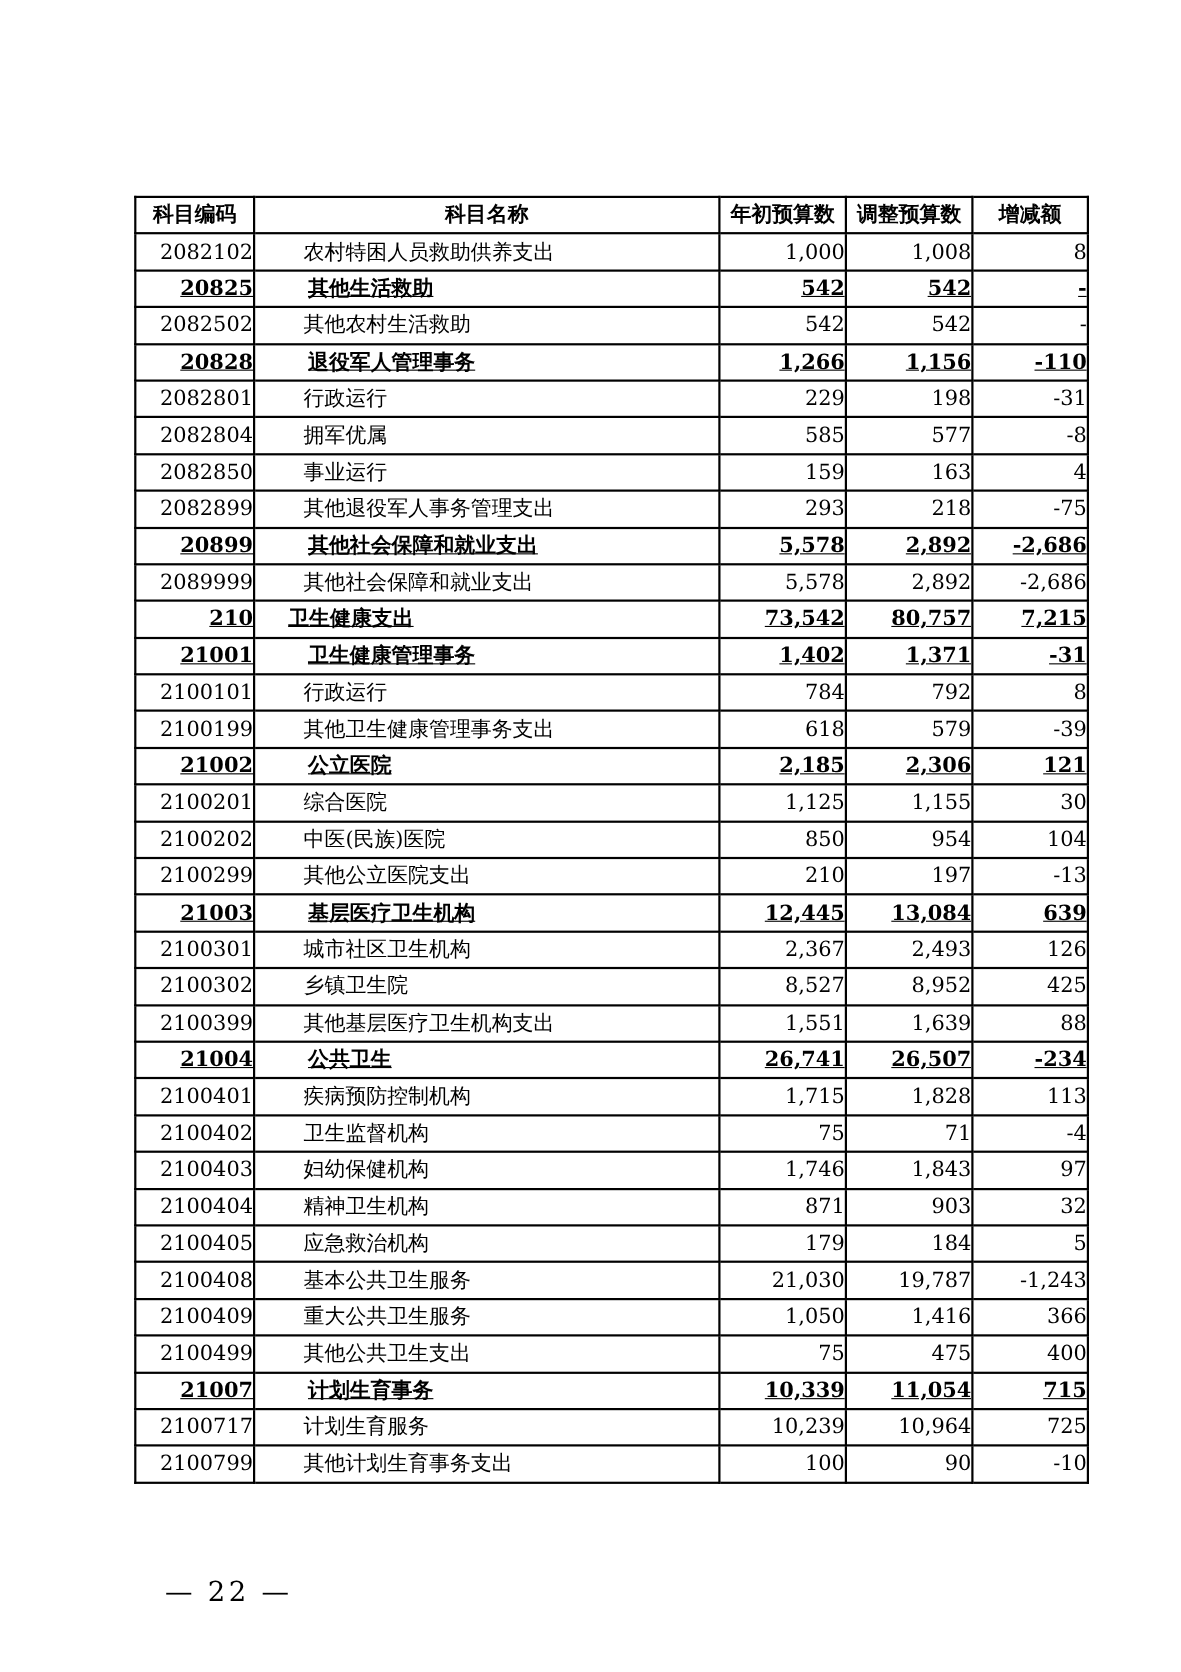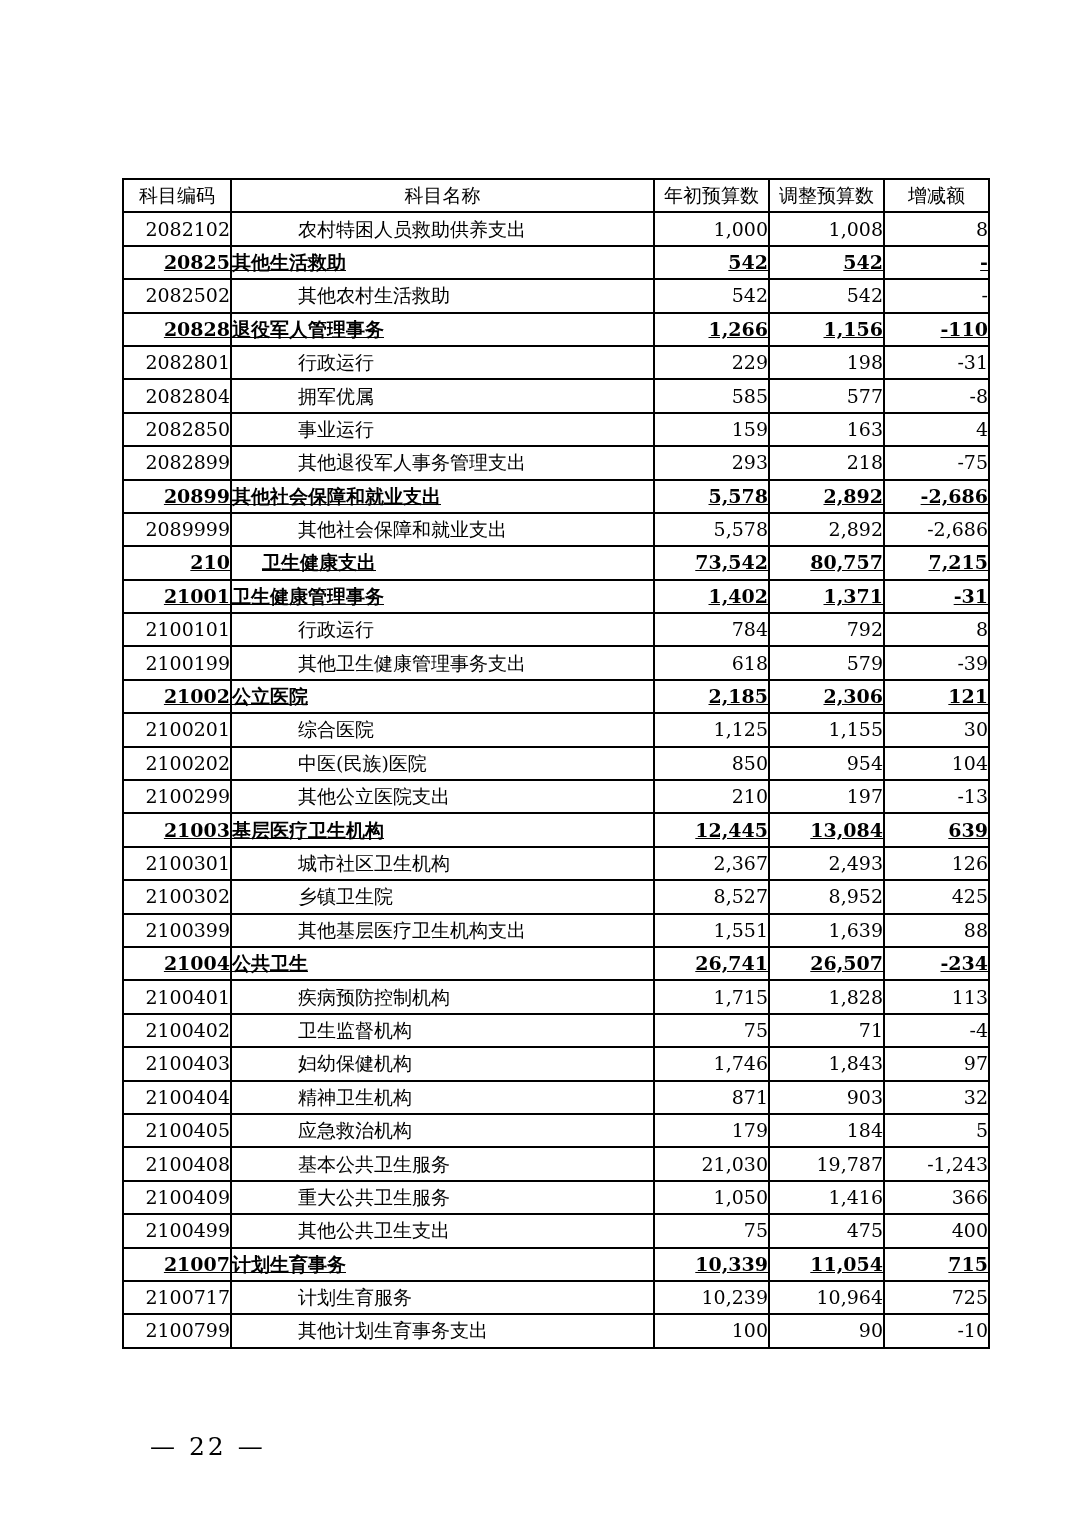--- a/index.html
+++ b/index.html
@@ -33,27 +33,27 @@
     height: 31.4px;
     padding: 0;
     font-size: 19px;
     line-height: 1;
     vertical-align: middle;
     white-space: nowrap;
     overflow: hidden;
     font-weight: normal;
   }
   table.budget th {
-    font-weight: normal;
+    font-weight: bold;
   }
   td.code { text-align: right; padding-right: 12px; }
   td.name { text-align: left; }
   td.name.indent-1 { padding-left: 30px; }
-  td.name.indent-2 { }
-  td.name.indent-3 { padding-left: 66px; }
+  td.name.indent-2 { padding-left: 48px; }
+  td.name.indent-3 { padding-left: 44px; }
   td.num  { text-align: right; padding-right: 16px; }
   tr.bold td { font-weight: bold; text-decoration: underline; }
 
   .page-number {
     position: absolute;
     left: 150px;
     top: 1432px;
     font-size: 25px;
     letter-spacing: 3px;
   }

